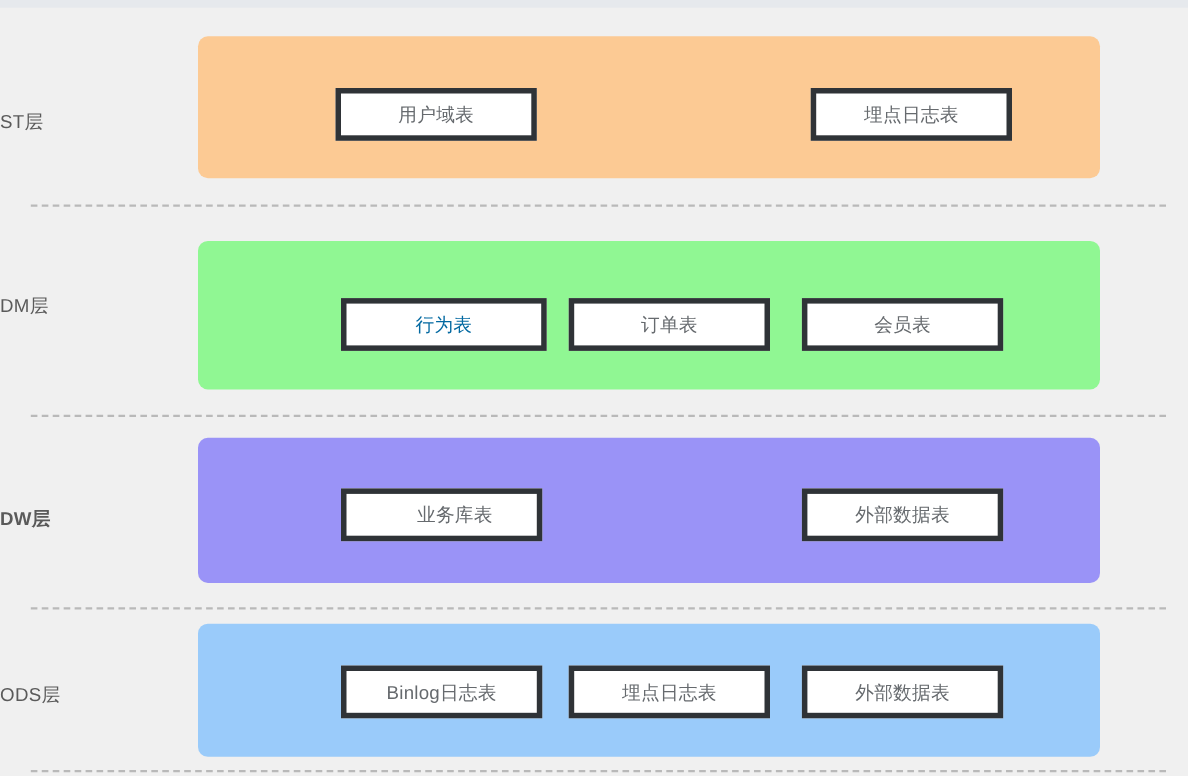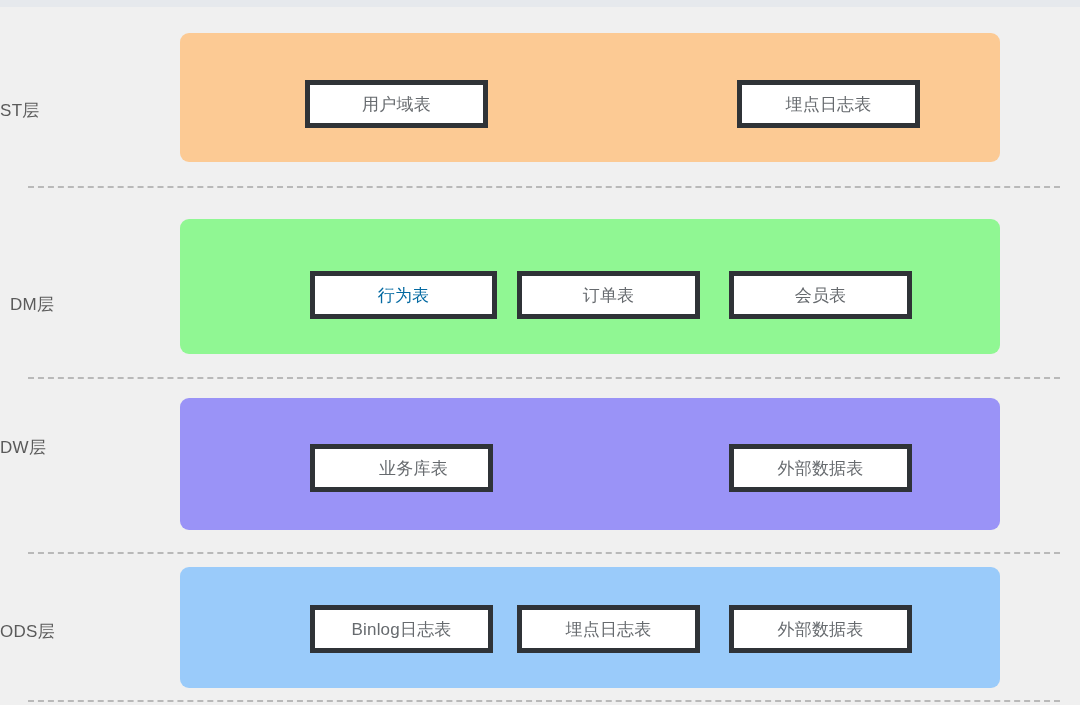--- a/index.html
+++ b/index.html
@@ -72,26 +72,26 @@
   <div class="top-strip"></div>
 <div class="divider" style="top: 186px; border-top-color: rgb(185, 185, 185);"></div>
     <div class="divider" style="top: 377px; border-top-color: rgb(185, 185, 185);"></div>
     <div class="divider" style="top: 552px; border-top-color: rgb(185, 185, 185);"></div>
     <div class="divider" style="top: 700px; border-top-color: rgb(185, 185, 185);"></div>
     <div class="layer-band" style="top: 33px; height: 129px; background: rgb(252, 202, 148);"></div>
     <div class="layer-label" style="top: 99px; color: rgb(90, 90, 90);">ST层</div>
     <div class="node-box" style="left: 305px; top: 80px; width: 183px; height: 48px; border-color: rgb(47, 51, 55); background: rgb(255, 255, 255); color: rgb(102, 106, 110);">用户域表</div>
     <div class="node-box" style="left: 737px; top: 80px; width: 183px; height: 48px; border-color: rgb(47, 51, 55); background: rgb(255, 255, 255); color: rgb(102, 106, 110);">埋点日志表</div>
     <div class="layer-band" style="top: 219px; height: 135px; background: rgb(144, 247, 147);"></div>
-    <div class="layer-label" style="top: 293px; color: rgb(90, 90, 90); padding-left: 10px;">DM层</div>
+    <div class="layer-label" style="top: 267px; color: rgb(90, 90, 90);">DM层</div>
     <div class="node-box" style="left: 310px; top: 271px; width: 187px; height: 48px; border-color: rgb(47, 51, 55); background: rgb(255, 255, 255); color: #0369a1;">行为表</div>
     <div class="node-box" style="left: 517px; top: 271px; width: 183px; height: 48px; border-color: rgb(47, 51, 55); background: rgb(255, 255, 255); color: rgb(102, 106, 110);">订单表</div>
     <div class="node-box" style="left: 729px; top: 271px; width: 183px; height: 48px; border-color: rgb(47, 51, 55); background: rgb(255, 255, 255); color: rgb(102, 106, 110);">会员表</div>
     <div class="layer-band" style="top: 398px; height: 132px; background: rgb(154, 147, 247);"></div>
-    <div class="layer-label" style="top: 436px; color: rgb(90, 90, 90);">DW层</div>
+    <div class="layer-label" style="top: 460px; color: rgb(90, 90, 90); font-weight: bold;">DW层</div>
     <div class="node-box" style="left: 310px; top: 444px; width: 183px; height: 48px; border-color: rgb(47, 51, 55); background: rgb(255, 255, 255); color: rgb(102, 106, 110); padding-left: 24px;">业务库表</div>
     <div class="node-box" style="left: 729px; top: 444px; width: 183px; height: 48px; border-color: rgb(47, 51, 55); background: rgb(255, 255, 255); color: rgb(102, 106, 110);">外部数据表</div>
     <div class="layer-band" style="top: 567px; height: 121px; background: rgb(154, 203, 250);"></div>
     <div class="layer-label" style="top: 620px; color: rgb(90, 90, 90);">ODS层</div>
     <div class="node-box" style="left: 310px; top: 605px; width: 183px; height: 48px; border-color: rgb(47, 51, 55); background: rgb(255, 255, 255); color: rgb(102, 106, 110);">Binlog日志表</div>
     <div class="node-box" style="left: 517px; top: 605px; width: 183px; height: 48px; border-color: rgb(47, 51, 55); background: rgb(255, 255, 255); color: rgb(102, 106, 110);">埋点日志表</div>
     <div class="node-box" style="left: 729px; top: 605px; width: 183px; height: 48px; border-color: rgb(47, 51, 55); background: rgb(255, 255, 255); color: rgb(102, 106, 110);">外部数据表</div>
   </div>
 
 </body></html>

